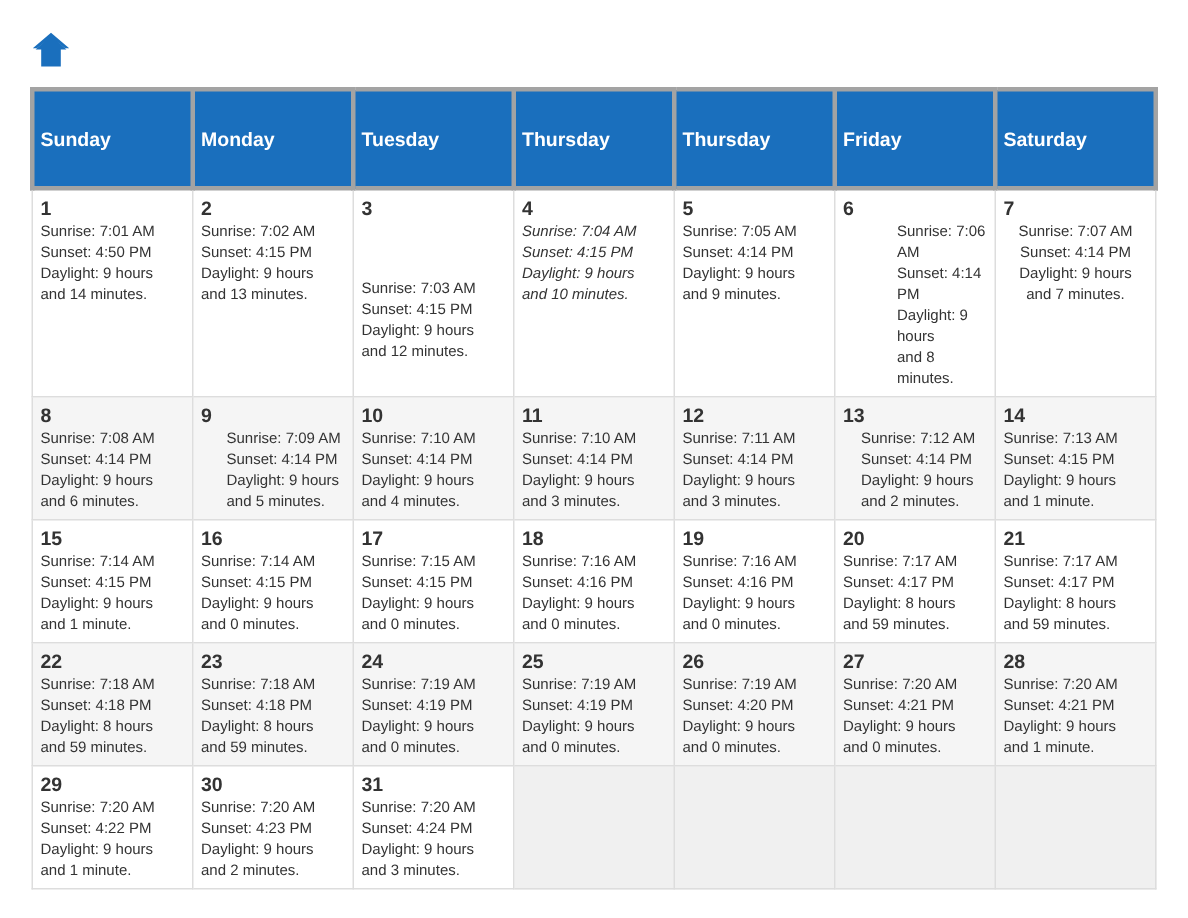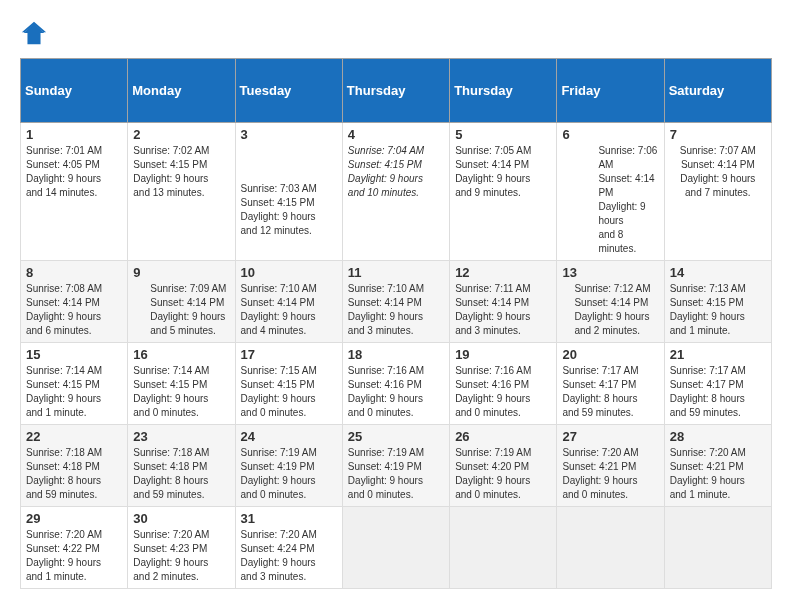--- a/index.html
+++ b/index.html
@@ -49,21 +49,21 @@
       width: 100%;
       border-collapse: collapse;
     }
     .calendar th {
       background: #1a6fbd;
       color: white;
       padding: 24px 4px;
       font-size: 13px;
       font-weight: bold;
       text-align: left;
-      border: 1px solid #a3a3a3;
+      border: 3px solid #a3a3a3;
     }
     .calendar td {
       vertical-align: top;
       padding: 4px 5px;
       font-size: 10px;
       color: #333;
       border: 1px solid #ddd;
       background: #fff;
       min-height: 80px;
       width: calc(100% / 7);
@@ -118,21 +118,21 @@
         <th>Thursday</th>
         <th>Friday</th>
         <th>Saturday</th>
       </tr>
   </thead>
   <tbody id="calendar-body">
   <tr>
         <td>
           <span class="day-num">1</span>
           <div class="day-info" style="white-space: pre-line;">Sunrise: 7:01 AM
-Sunset: 4:05 PM
+Sunset: 4:50 PM
 Daylight: 9 hours
 and 14 minutes.</div>
         </td>
         <td>
           <span class="day-num">2</span>
           <div class="day-info" style="white-space: pre-line;">Sunrise: 7:02 AM
 Sunset: 4:15 PM
 Daylight: 9 hours
 and 13 minutes.</div>
         </td>

